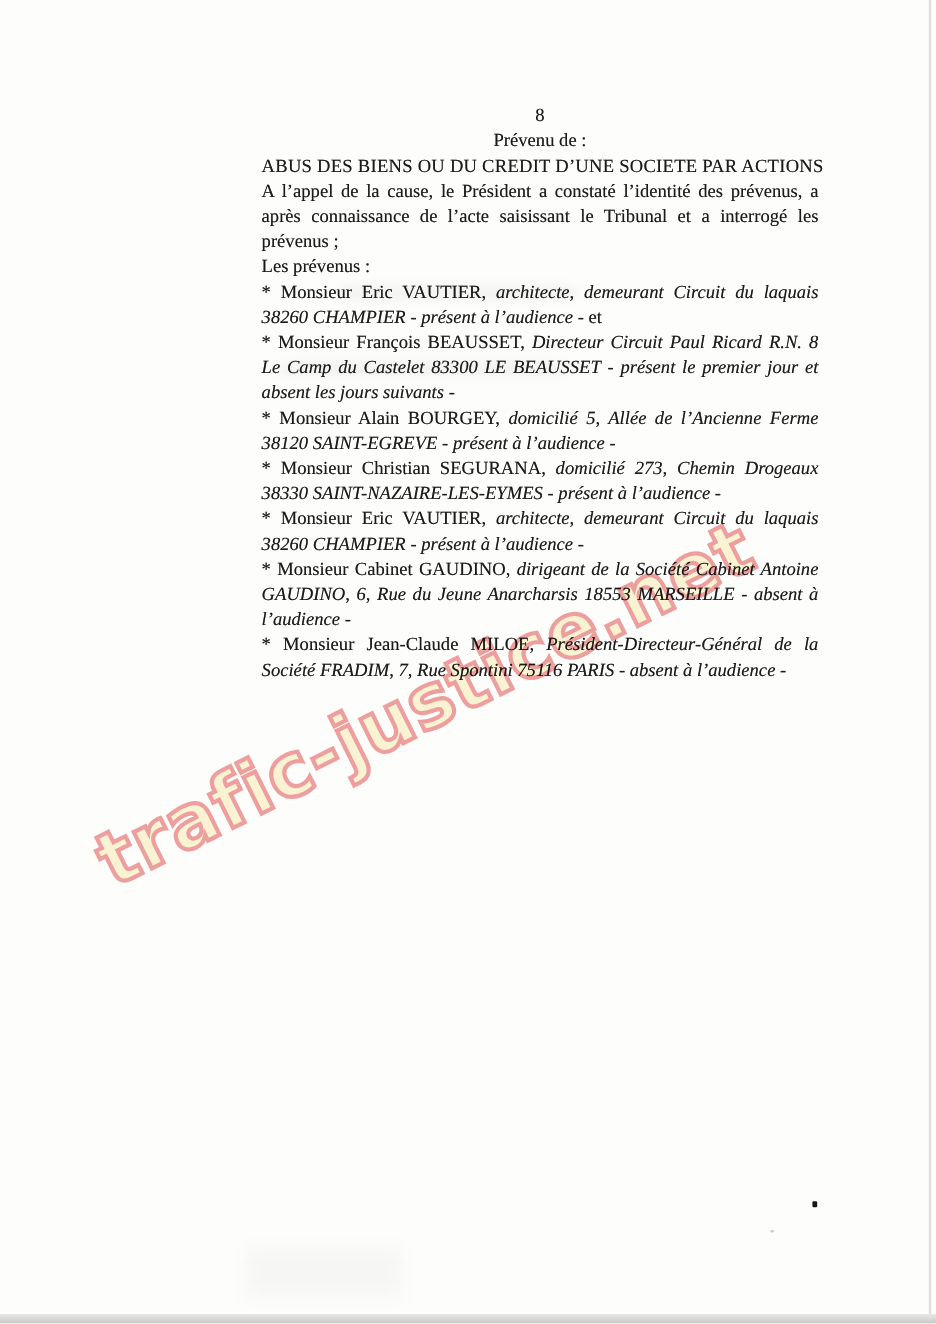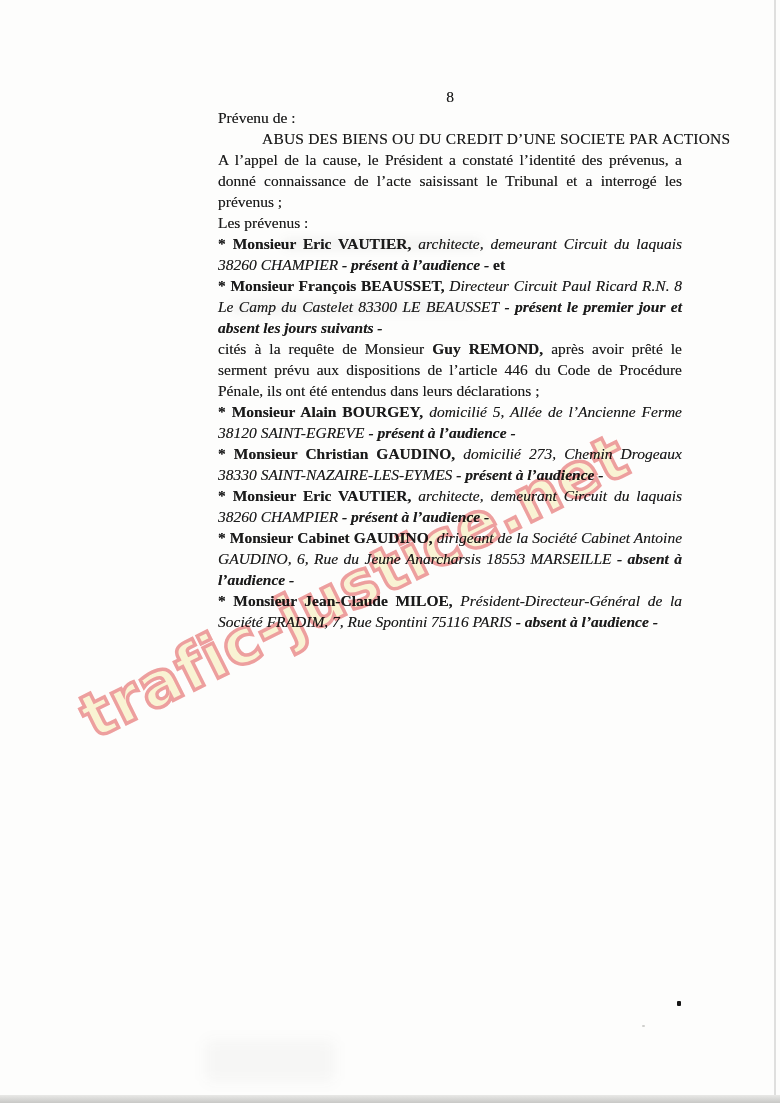--- a/index.html
+++ b/index.html
@@ -29,35 +29,35 @@
     text-shadow: 0 0 0.5px rgba(20,20,20,0.55);
   }
   .doc-column p, .doc-column div.block {
     margin: 0;
     padding: 0;
   }
   .page-number {
     text-align: center;
     margin-bottom: 15px;
   }
-  .prevenu-label { margin-bottom: 19px; }
+  .prevenu-label { margin-bottom: 19px; text-align: center; }
   .charge-heading { margin-bottom: 48px; letter-spacing: 0.2px; }
-  .charge-line { white-space: nowrap; margin-left: 44px; }
+  .charge-line { white-space: nowrap; }
   .para-justify { text-align: justify; }
   .intro-para { margin-bottom: 14px; }
   .temoins-label { margin-bottom: 13px; }
   .entry { text-align: justify; }
   .mb21 { margin-bottom: 21px; }
   .mb9  { margin-bottom: 9px; }
   .mb24 { margin-bottom: 24px; }
   .mb16 { margin-bottom: 16px; }
   .mb13 { margin-bottom: 13px; }
   .mb12 { margin-bottom: 12px; }
   .mb10 { margin-bottom: 10px; }
-  b { font-weight: bold; }
+  b { font-weight: normal; }
   i { font-style: italic; }
 
   
   .watermark {
     position: absolute;
     left: 85px;
     top: 689px;
     width: 720px;
     transform-origin: 0 50%;
     transform: rotate(-26.5deg);
@@ -129,34 +129,33 @@
   <div class="doc-column">
 
     <p class="page-number">8</p>
 
     <p class="prevenu-label">Prévenu de :</p>
 
     <div class="block charge-heading">
       <div class="charge-line">ABUS DES BIENS OU DU CREDIT D’UNE SOCIETE PAR ACTIONS</div>
     </div>
 
-    <p class="para-justify intro-para">A l’appel de la cause, le Président a constaté l’identité des prévenus, a donné connaissance de l’acte saisissant le Tribunal et a interrogé les prévenus ;</p>
+    <p class="para-justify intro-para">A l’appel de la cause, le Président a constaté l’identité des prévenus, a après connaissance de l’acte saisissant le Tribunal et a interrogé les prévenus ;</p>
 
     <p class="temoins-label">Les prévenus :</p>
 
     <p class="entry mb21"><b>* Monsieur Eric VAUTIER,</b> <i>architecte, demeurant Circuit du laquais 38260 CHAMPIER</i> <b><i>- présent à l’audience -</i></b> <b>et</b></p>
 
     <p class="entry mb9"><b>* Monsieur François BEAUSSET,</b> <i>Directeur Circuit Paul Ricard R.N. 8 Le Camp du Castelet 83300 LE BEAUSSET</i> <b><i>- présent le premier jour et absent les jours suivants -</i></b></p>
 
-    <p class="para-justify mb24"><span>cités à la requête de Monsieur </span><b>Guy REMOND,</b><span> après avoir prêté le serment prévu aux dispositions de l’article 446 du Code de Procédure Pénale, ils ont été entendus dans leurs déclarations ;</span></p>
 
 
     <p class="entry mb13"><b>* Monsieur Alain BOURGEY,</b> <i>domicilié 5, Allée de l’Ancienne Ferme 38120 SAINT-EGREVE</i> <b><i>- présent à l’audience -</i></b></p>
 
-    <p class="entry mb12"><b>* Monsieur Christian GAUDINO,</b> <i>domicilié 273, Chemin Drogeaux 38330 SAINT-NAZAIRE-LES-EYMES</i> <b><i>- présent à l’audience -</i></b></p>
+    <p class="entry mb12"><b>* Monsieur Christian SEGURANA,</b> <i>domicilié 273, Chemin Drogeaux 38330 SAINT-NAZAIRE-LES-EYMES</i> <b><i>- présent à l’audience -</i></b></p>
 
     <p class="entry mb12"><b>* Monsieur Eric VAUTIER,</b> <i>architecte, demeurant Circuit du laquais 38260 CHAMPIER</i> <b><i>- présent à l’audience -</i></b></p>
 
     <p class="entry mb9"><b>* Monsieur Cabinet GAUDINO,</b> <i>dirigeant de la Société Cabinet Antoine GAUDINO, 6, Rue du Jeune Anarcharsis 18553 MARSEILLE</i> <b><i>- absent à l’audience -</i></b></p>
 
 
     <p class="entry"><b>* Monsieur Jean-Claude MILOE,</b> <i>Président-Directeur-Général de la Société FRADIM, 7, Rue Spontini 75116 PARIS</i> <b><i>- absent à l’audience -</i></b></p>
 
   </div>
 

